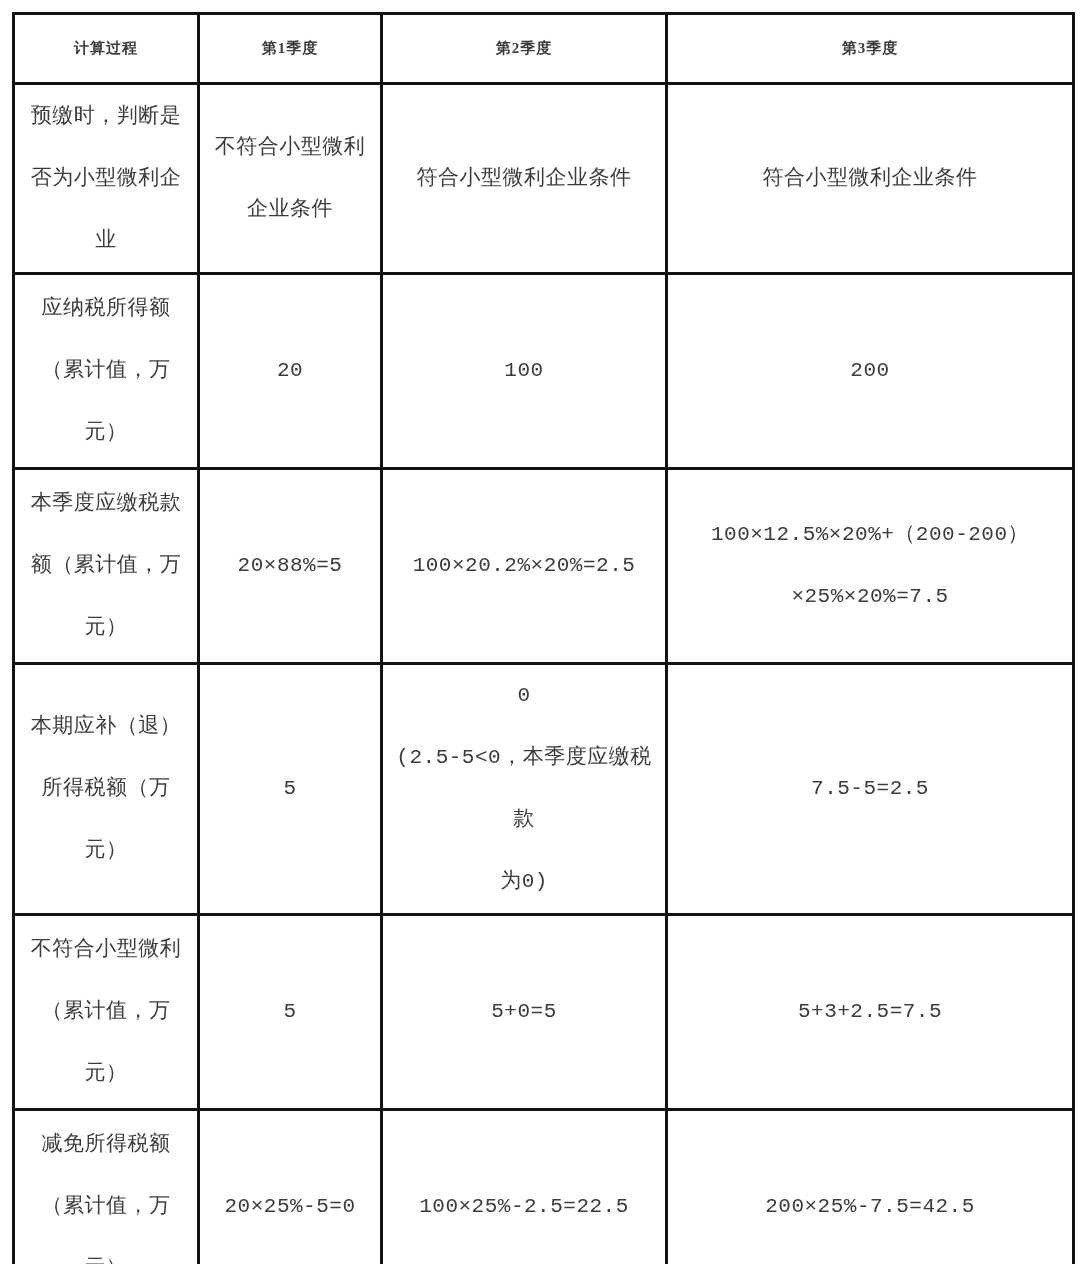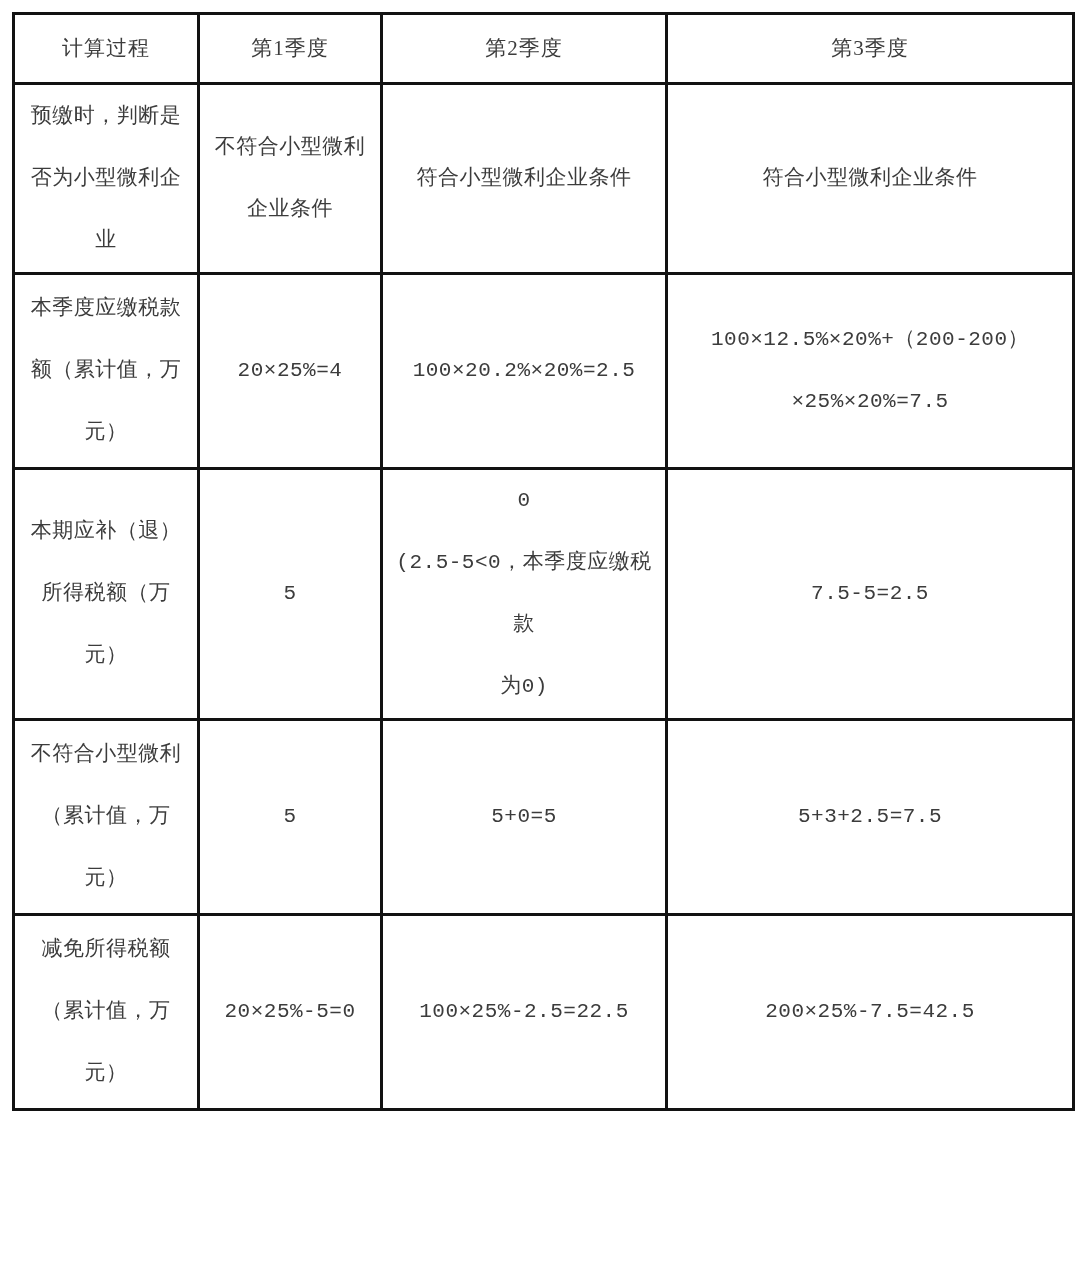--- a/index.html
+++ b/index.html
@@ -31,23 +31,24 @@
     color: #3c3c3c;
     font-weight: normal;
     white-space: pre-line;
     padding: 0 10px;
     box-sizing: border-box;
   }
   .calc-table thead tr {
     height: 70px;
   }
   .calc-table th {
-    font-size: 21px;
+    font-size: 15px;
     line-height: 1.4;
     letter-spacing: 1px;
+    font-weight: bold;
   }
   .calc-table tbody tr {
     height: 195px;
   }
   .calc-table tbody tr.first-row {
     height: 190px;
   }
   .calc-table td {
     font-size: 21px;
     line-height: 62px;
@@ -78,24 +79,32 @@
       <tr class="first-row">
         <td>预缴时，判断是
 否为小型微利企
 业</td>
         <td>不符合小型微利
 企业条件</td>
         <td>符合小型微利企业条件</td>
         <td>符合小型微利企业条件</td>
       </tr>
       <tr>
+        <td>应纳税所得额
+（累计值，万
+元）</td>
+        <td>20</td>
+        <td>100</td>
+        <td>200</td>
+      </tr>
+      <tr>
         <td>本季度应缴税款
 额（累计值，万
 元）</td>
-        <td>20×25%=4</td>
+        <td>20×88%=5</td>
         <td>100×20.2%×20%=2.5</td>
         <td>100×12.5%×20%+（200-200）
 ×25%×20%=7.5</td>
       </tr>
       <tr>
         <td>本期应补（退）
 所得税额（万
 元）</td>
         <td>5</td>
         <td>0

